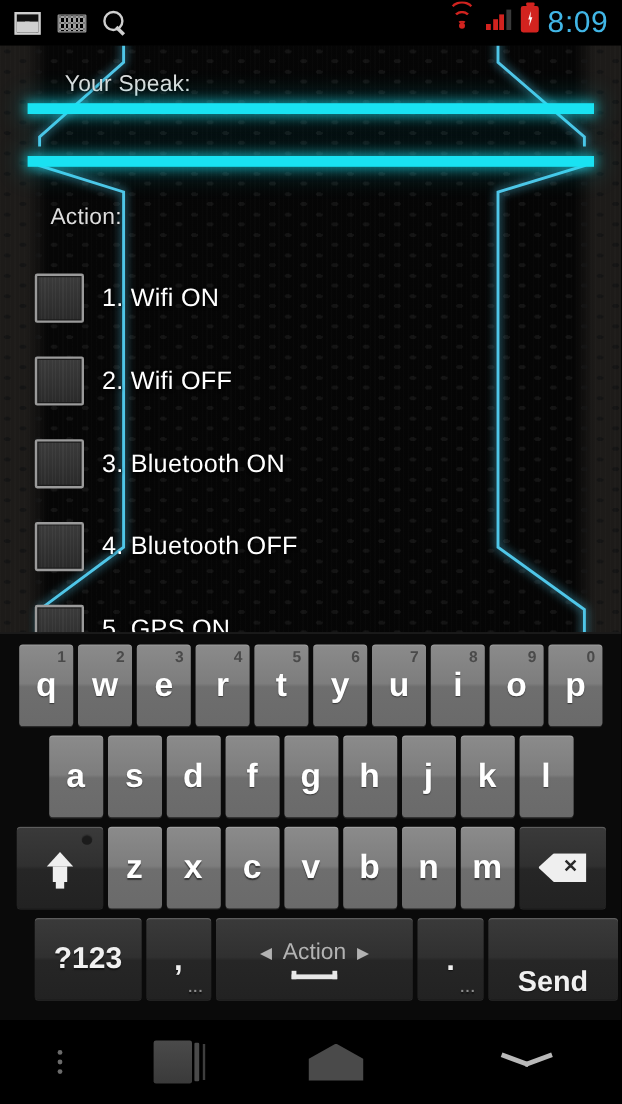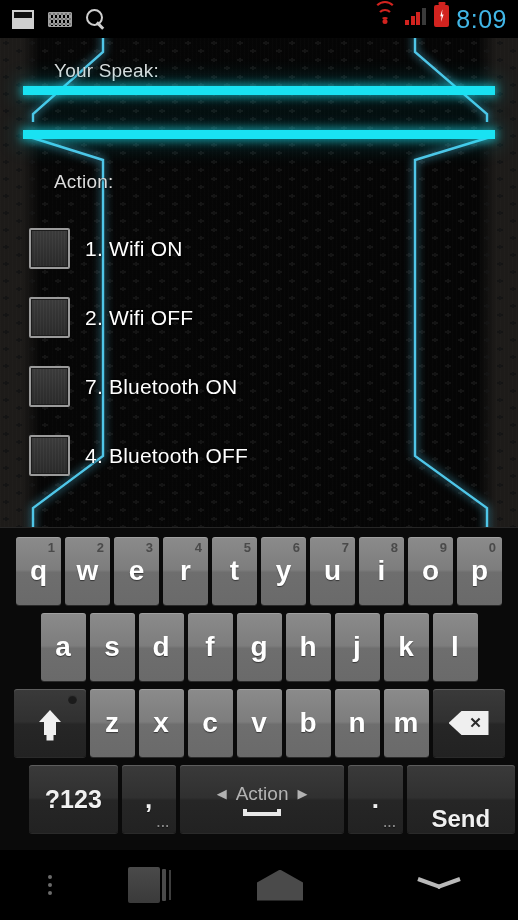--- a/index.html
+++ b/index.html
@@ -102,21 +102,21 @@
   }
   
   .glow-svg { position:absolute; left:0; top:0; width:518px; height:489px; pointer-events:none; }
 
   .field-label {
     position:absolute; color:#dcdcdc; font-size:19px; letter-spacing:.2px;
     text-shadow:0 1px 2px #000;
     margin-left:32px;
   }
   .label-speak { left:22px; top:22px; }
-  .label-action { left:22px; top:133px; }
+  .label-action { left:10px; top:133px; }
 
   .cyan-bar {
     position:absolute; left:23px; width:472px; height:9px;
     background:#19e2f2;
     box-shadow:0 0 9px 2px rgba(25,226,242,.55), 0 0 22px 5px rgba(25,226,242,.22);
   }
   .bar-1 { top:48px; }
   .bar-2 { top:92px; }
 
   .action-list { position:absolute; left:0; top:176px; width:466px; }
@@ -315,25 +315,29 @@
       <div class="action-row">
         <span class="chk"></span>
         <span class="action-text">1. Wifi ON</span>
       </div>
       <div class="action-row">
         <span class="chk"></span>
         <span class="action-text">2. Wifi OFF</span>
       </div>
       <div class="action-row">
         <span class="chk"></span>
-        <span class="action-text">7. Bluetooth ON</span>
+        <span class="action-text">3. Bluetooth ON</span>
       </div>
       <div class="action-row">
         <span class="chk"></span>
         <span class="action-text">4. Bluetooth OFF</span>
+      </div>
+      <div class="action-row">
+        <span class="chk"></span>
+        <span class="action-text">5. GPS ON</span>
       </div>
     </div>
   </div>
 
   <div id="keyboard">
 
     <div class="kb-row r1">
       <div class="key k-letter">
         <span class="numhint">1</span>
         <span>q</span>

